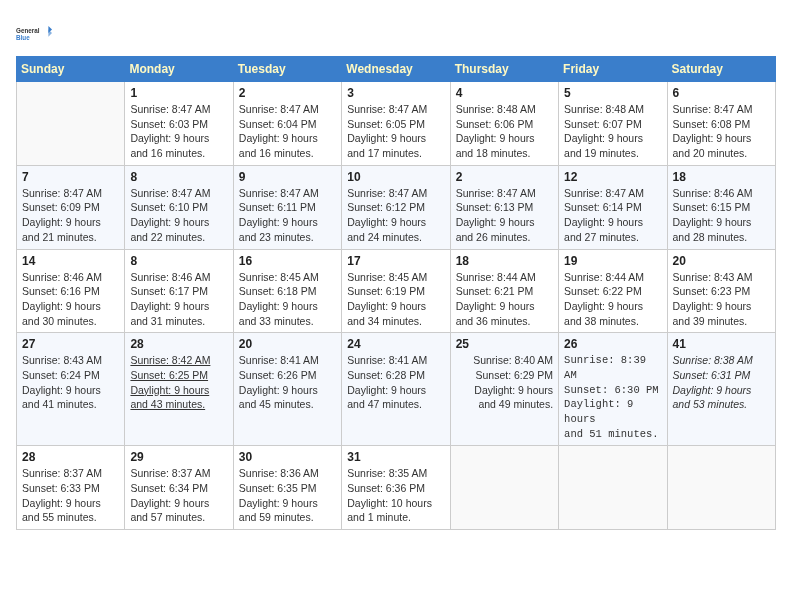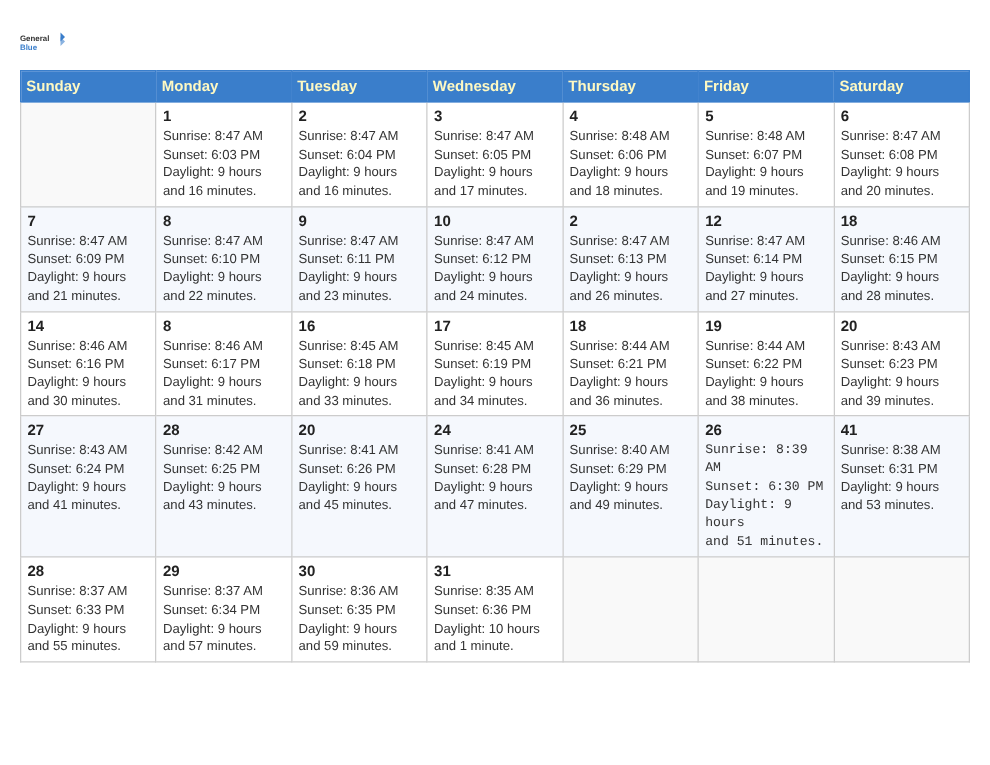--- a/index.html
+++ b/index.html
@@ -258,56 +258,56 @@
       <tr>
         <td>
           <span class="day-number">27</span>
           <div class="day-info" style="white-space: pre-line;">Sunrise: 8:43 AM
 Sunset: 6:24 PM
 Daylight: 9 hours
 and 41 minutes.</div>
         </td>
         <td>
           <span class="day-number">28</span>
-          <div class="day-info" style="white-space: pre-line;">Sunrise: 8:42 AM
+          <div class="day-info" style="white-space: pre-line; text-decoration: underline;">Sunrise: 8:42 AM
 Sunset: 6:25 PM
 Daylight: 9 hours
 and 43 minutes.</div>
         </td>
         <td>
           <span class="day-number">20</span>
           <div class="day-info" style="white-space: pre-line;">Sunrise: 8:41 AM
 Sunset: 6:26 PM
 Daylight: 9 hours
 and 45 minutes.</div>
         </td>
         <td>
           <span class="day-number">24</span>
           <div class="day-info" style="white-space: pre-line;">Sunrise: 8:41 AM
 Sunset: 6:28 PM
 Daylight: 9 hours
 and 47 minutes.</div>
         </td>
         <td>
           <span class="day-number">25</span>
-          <div class="day-info" style="white-space: pre-line;">Sunrise: 8:40 AM
+          <div class="day-info" style="white-space: pre-line; text-align: right;">Sunrise: 8:40 AM
 Sunset: 6:29 PM
 Daylight: 9 hours
 and 49 minutes.</div>
         </td>
         <td>
           <span class="day-number">26</span>
           <div class="day-info" style="white-space: pre-line; font-family: Liberation Mono, monospace;">Sunrise: 8:39 AM
 Sunset: 6:30 PM
 Daylight: 9 hours
 and 51 minutes.</div>
         </td>
         <td>
           <span class="day-number">41</span>
-          <div class="day-info" style="white-space: pre-line;">Sunrise: 8:38 AM
+          <div class="day-info" style="white-space: pre-line; font-style: italic;">Sunrise: 8:38 AM
 Sunset: 6:31 PM
 Daylight: 9 hours
 and 53 minutes.</div>
         </td>
       </tr>
       <tr>
         <td>
           <span class="day-number">28</span>
           <div class="day-info" style="white-space: pre-line;">Sunrise: 8:37 AM
 Sunset: 6:33 PM

